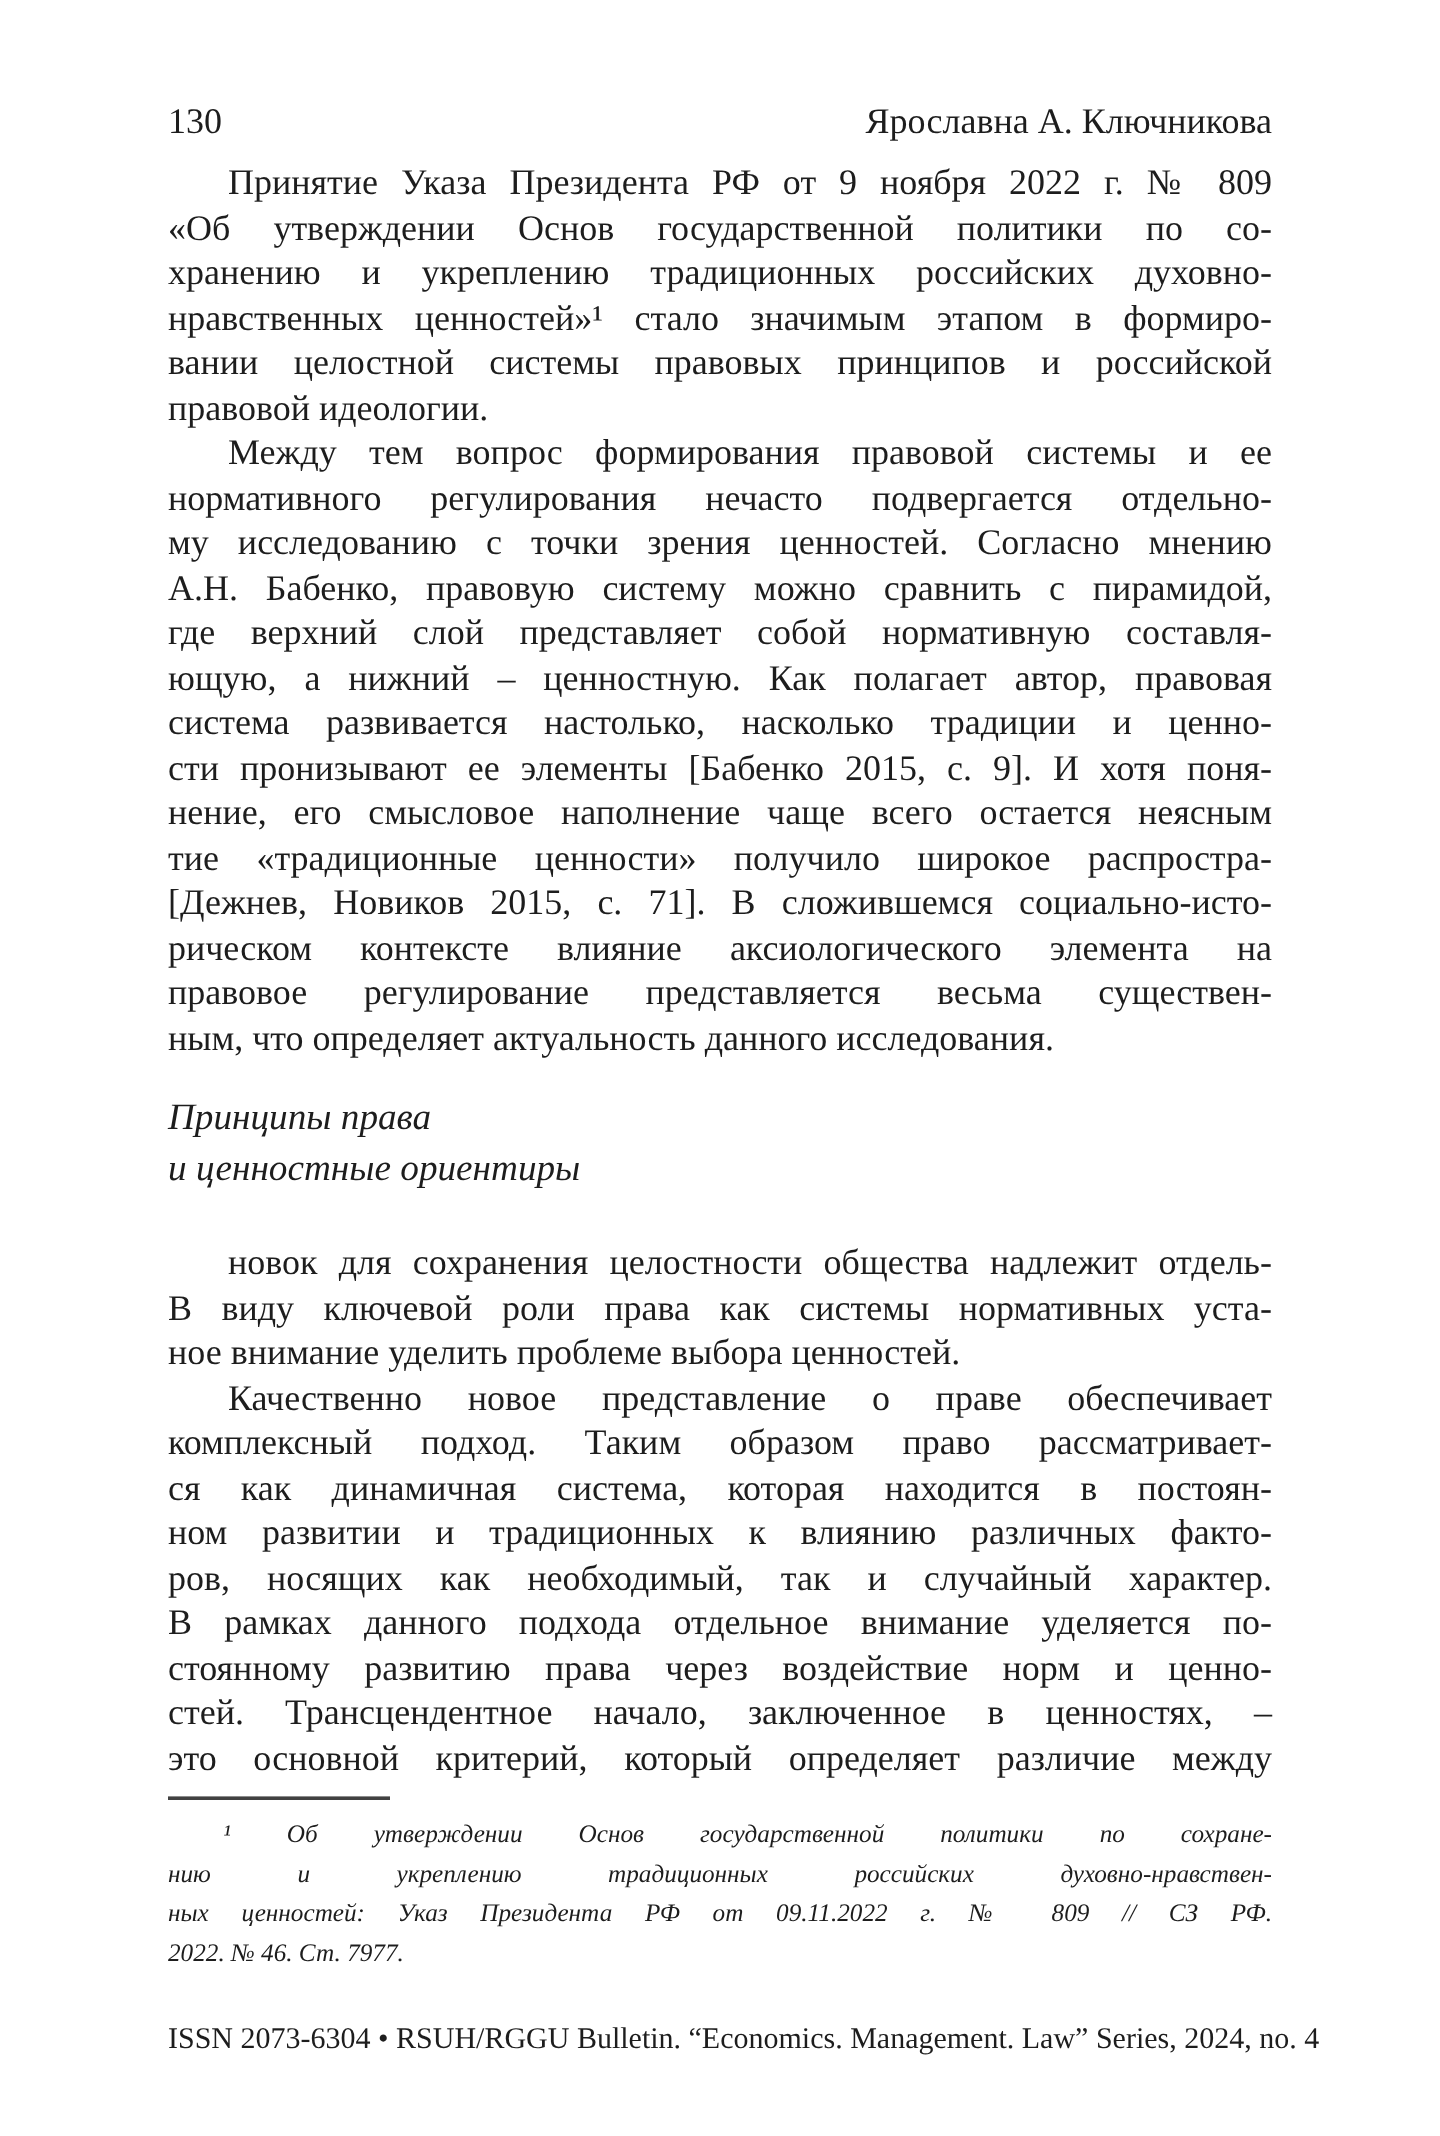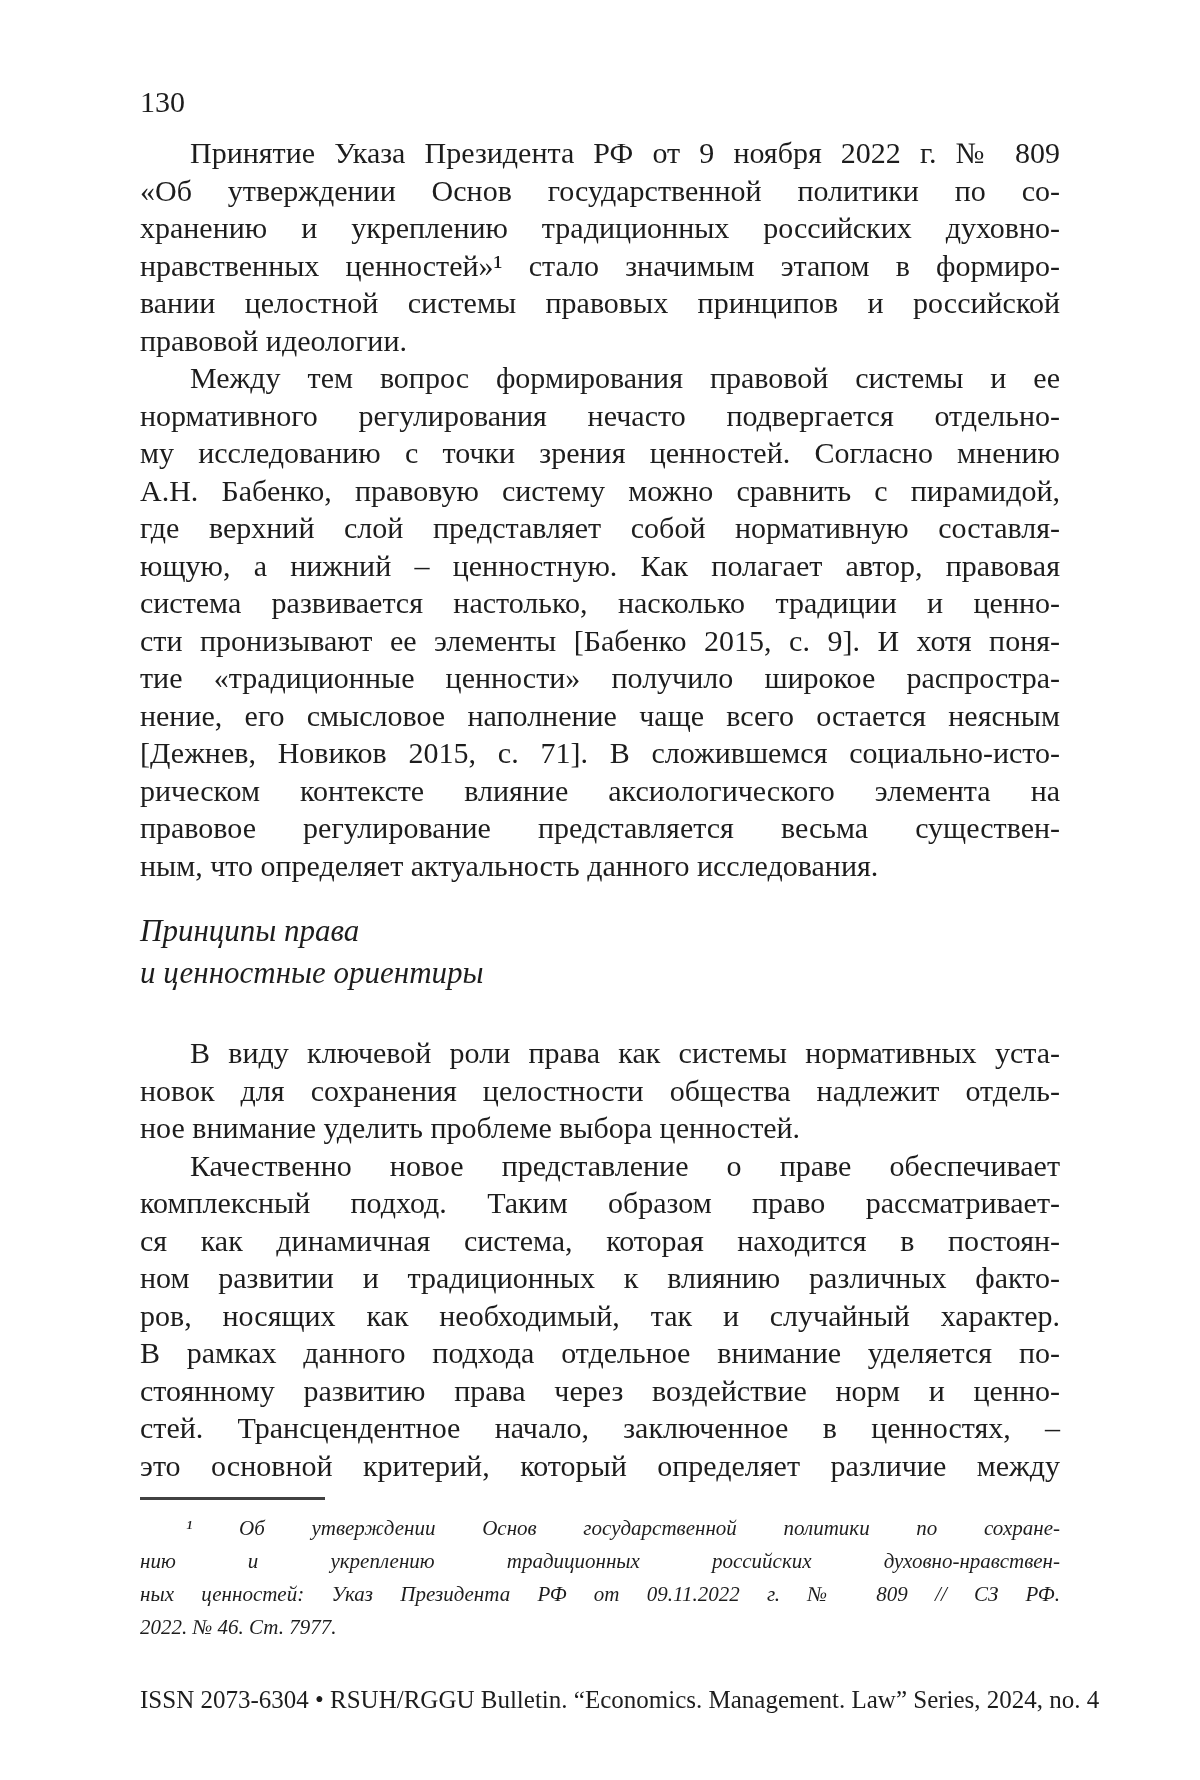--- a/index.html
+++ b/index.html
@@ -83,56 +83,57 @@
     text-align: left;
   }
 </style>
 </head>
 <body>
 
 <div class="page">
 
   <div class="running-header">
     <span>130</span>
+    <span>Ярославна А. Ключникова</span>
   </div>
 
   <div class="body-text">
     <div class="para">
         <div class="line">Принятие Указа Президента РФ от 9 ноября 2022 г. № 809</div>
         <div class="line">«Об утверждении Основ государственной политики по со-</div>
         <div class="line">хранению и укреплению традиционных российских духовно-</div>
         <div class="line">нравственных ценностей»¹ стало значимым этапом в формиро-</div>
         <div class="line">вании целостной системы правовых принципов и российской</div>
         <div class="line">правовой идеологии.</div>
       </div>
     <div class="para">
         <div class="line">Между тем вопрос формирования правовой системы и ее</div>
         <div class="line">нормативного регулирования нечасто подвергается отдельно-</div>
         <div class="line">му исследованию с точки зрения ценностей. Согласно мнению</div>
         <div class="line">А.Н. Бабенко, правовую систему можно сравнить с пирамидой,</div>
         <div class="line">где верхний слой представляет собой нормативную составля-</div>
         <div class="line">ющую, а нижний – ценностную. Как полагает автор, правовая</div>
         <div class="line">система развивается настолько, насколько традиции и ценно-</div>
         <div class="line">сти пронизывают ее элементы [Бабенко 2015, с. 9]. И хотя поня-</div>
+        <div class="line">нение, его смысловое наполнение чаще всего остается неясным</div>
         <div class="line">тие «традиционные ценности» получило широкое распростра-</div>
-        <div class="line">нение, его смысловое наполнение чаще всего остается неясным</div>
         <div class="line">[Дежнев, Новиков 2015, с. 71]. В сложившемся социально-исто-</div>
         <div class="line">рическом контексте влияние аксиологического элемента на</div>
         <div class="line">правовое регулирование представляется весьма существен-</div>
         <div class="line">ным, что определяет актуальность данного исследования.</div>
       </div>
 
     <h2 class="section-heading">
         <div class="line">Принципы права</div>
         <div class="line">и ценностные ориентиры</div>
       </h2>
 
     <div class="para">
+        <div class="line">новок для сохранения целостности общества надлежит отдель-</div>
         <div class="line">В виду ключевой роли права как системы нормативных уста-</div>
-        <div class="line">новок для сохранения целостности общества надлежит отдель-</div>
         <div class="line">ное внимание уделить проблеме выбора ценностей.</div>
       </div>
     <div class="para cont">
         <div class="line">Качественно новое представление о праве обеспечивает</div>
         <div class="line">комплексный подход. Таким образом право рассматривает-</div>
         <div class="line">ся как динамичная система, которая находится в постоян-</div>
         <div class="line">ном развитии и традиционных к влиянию различных факто-</div>
         <div class="line">ров, носящих как необходимый, так и случайный характер.</div>
         <div class="line">В рамках данного подхода отдельное внимание уделяется по-</div>
         <div class="line">стоянному развитию права через воздействие норм и ценно-</div>

